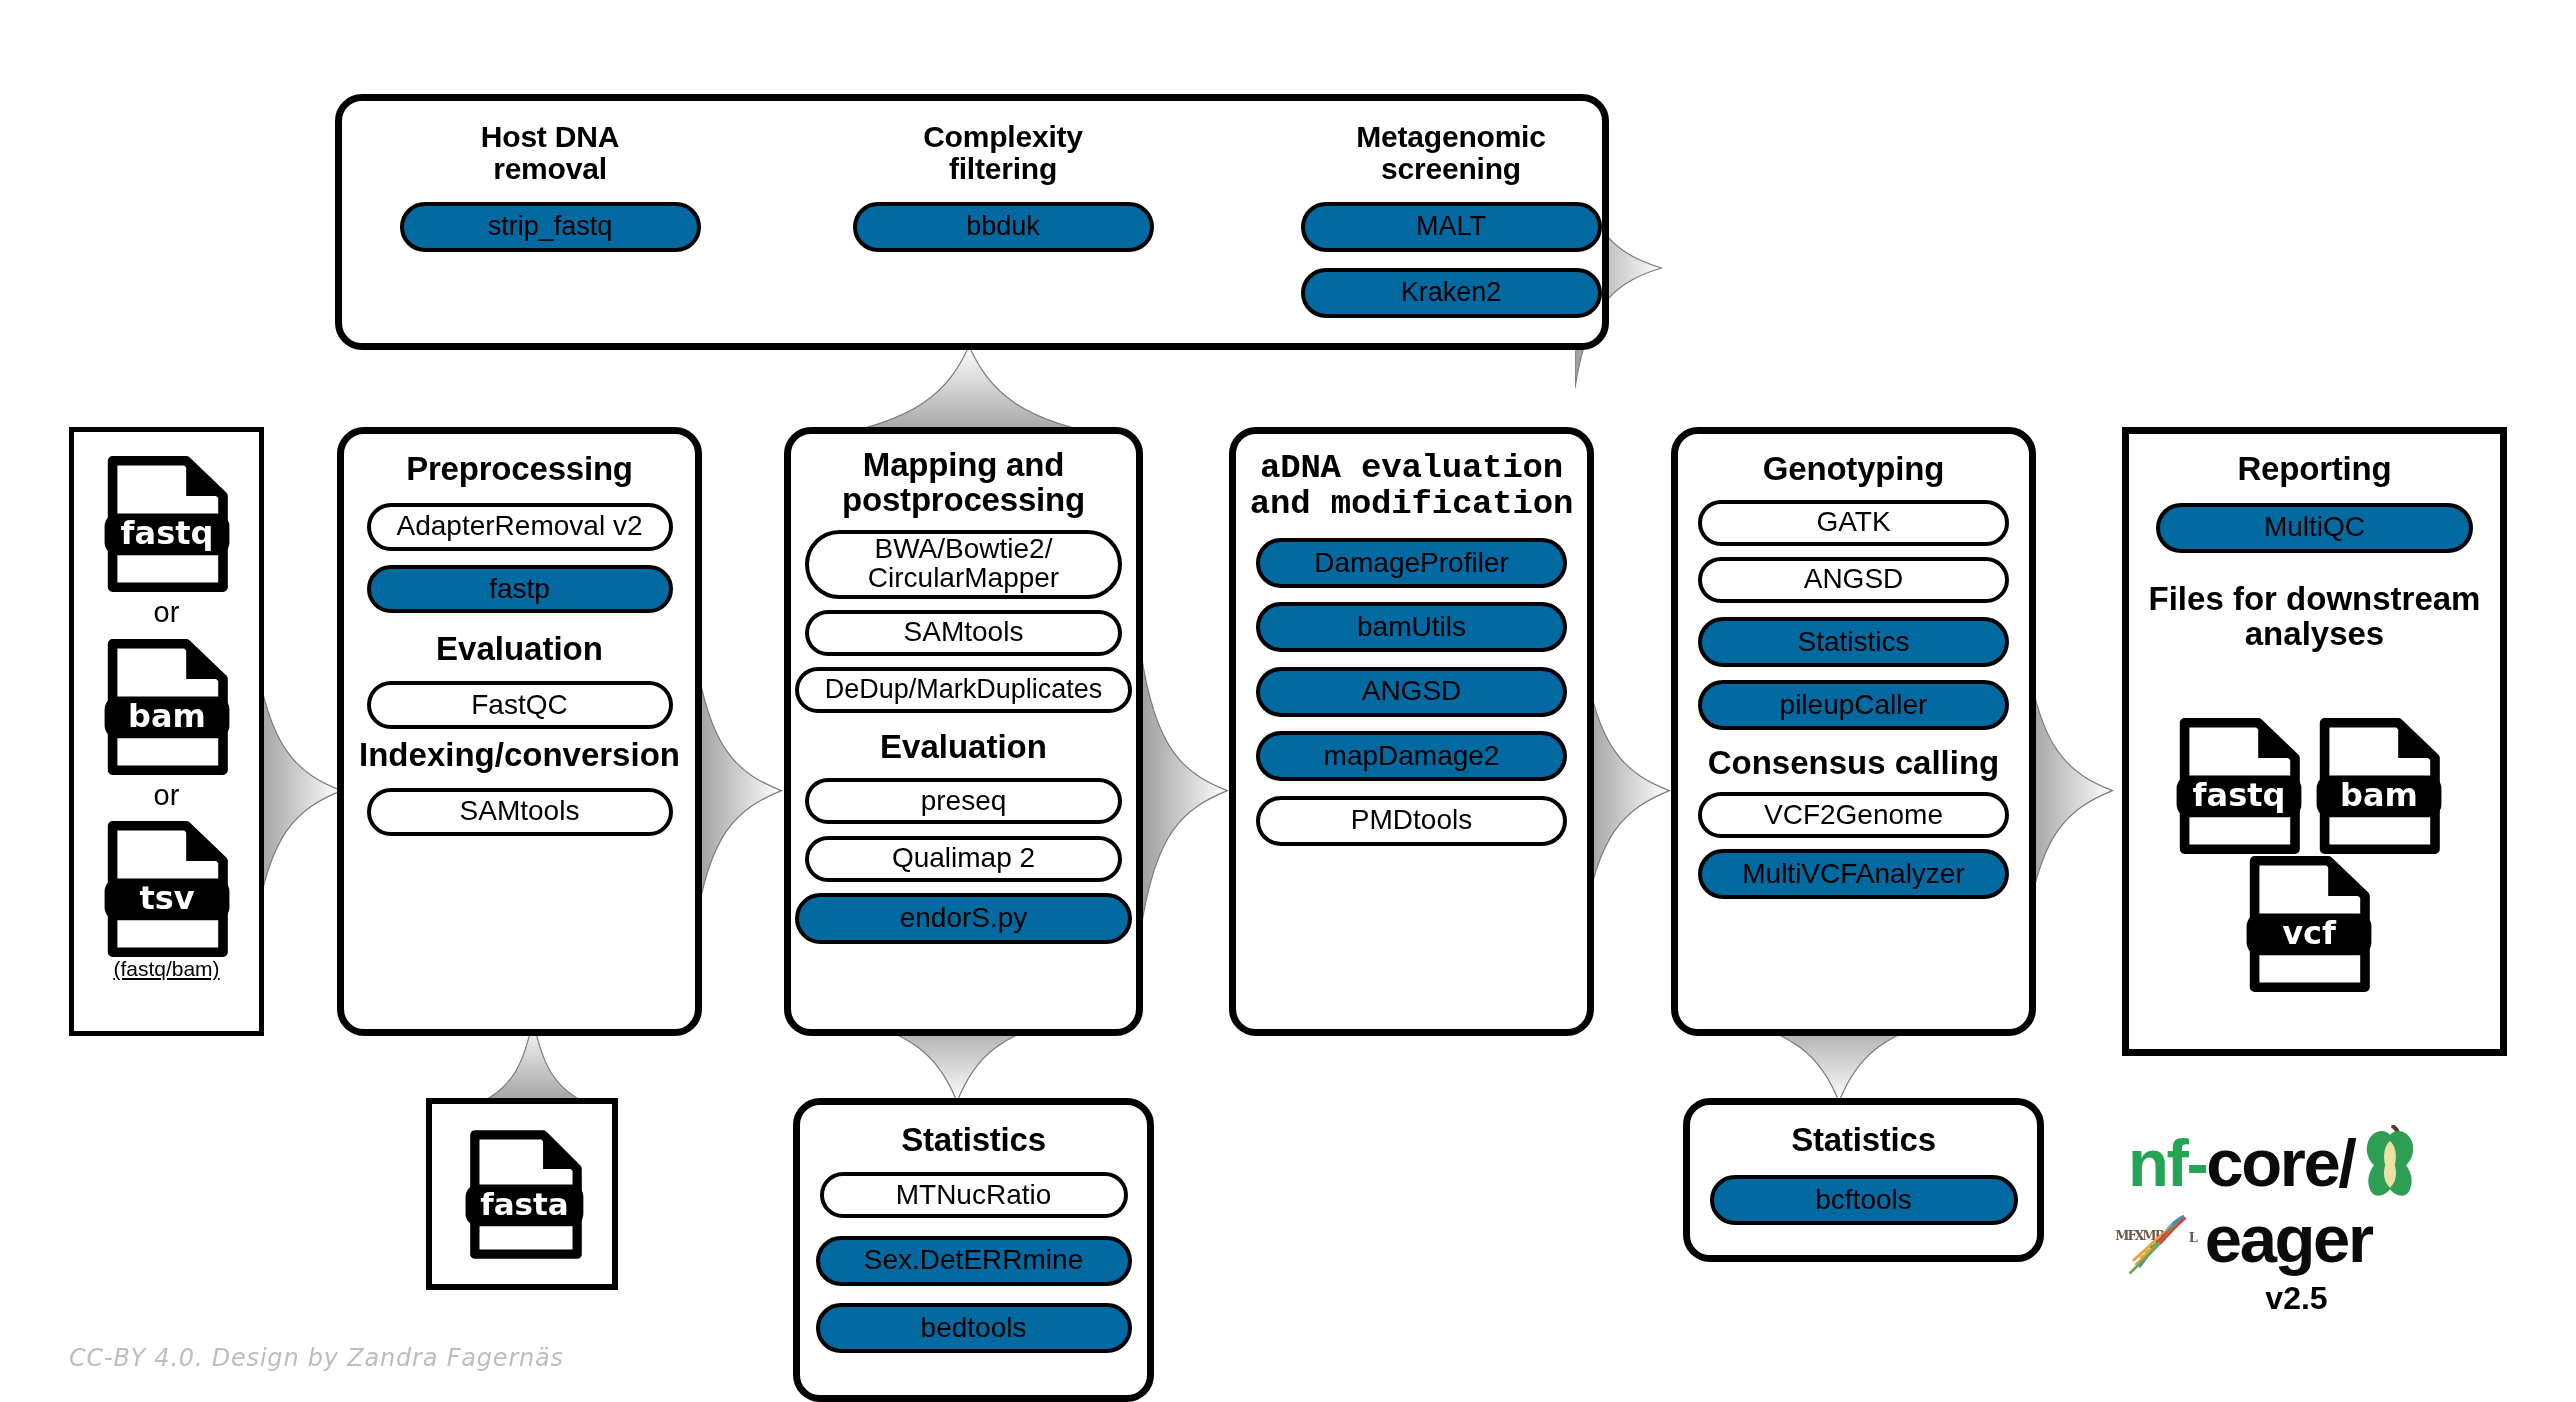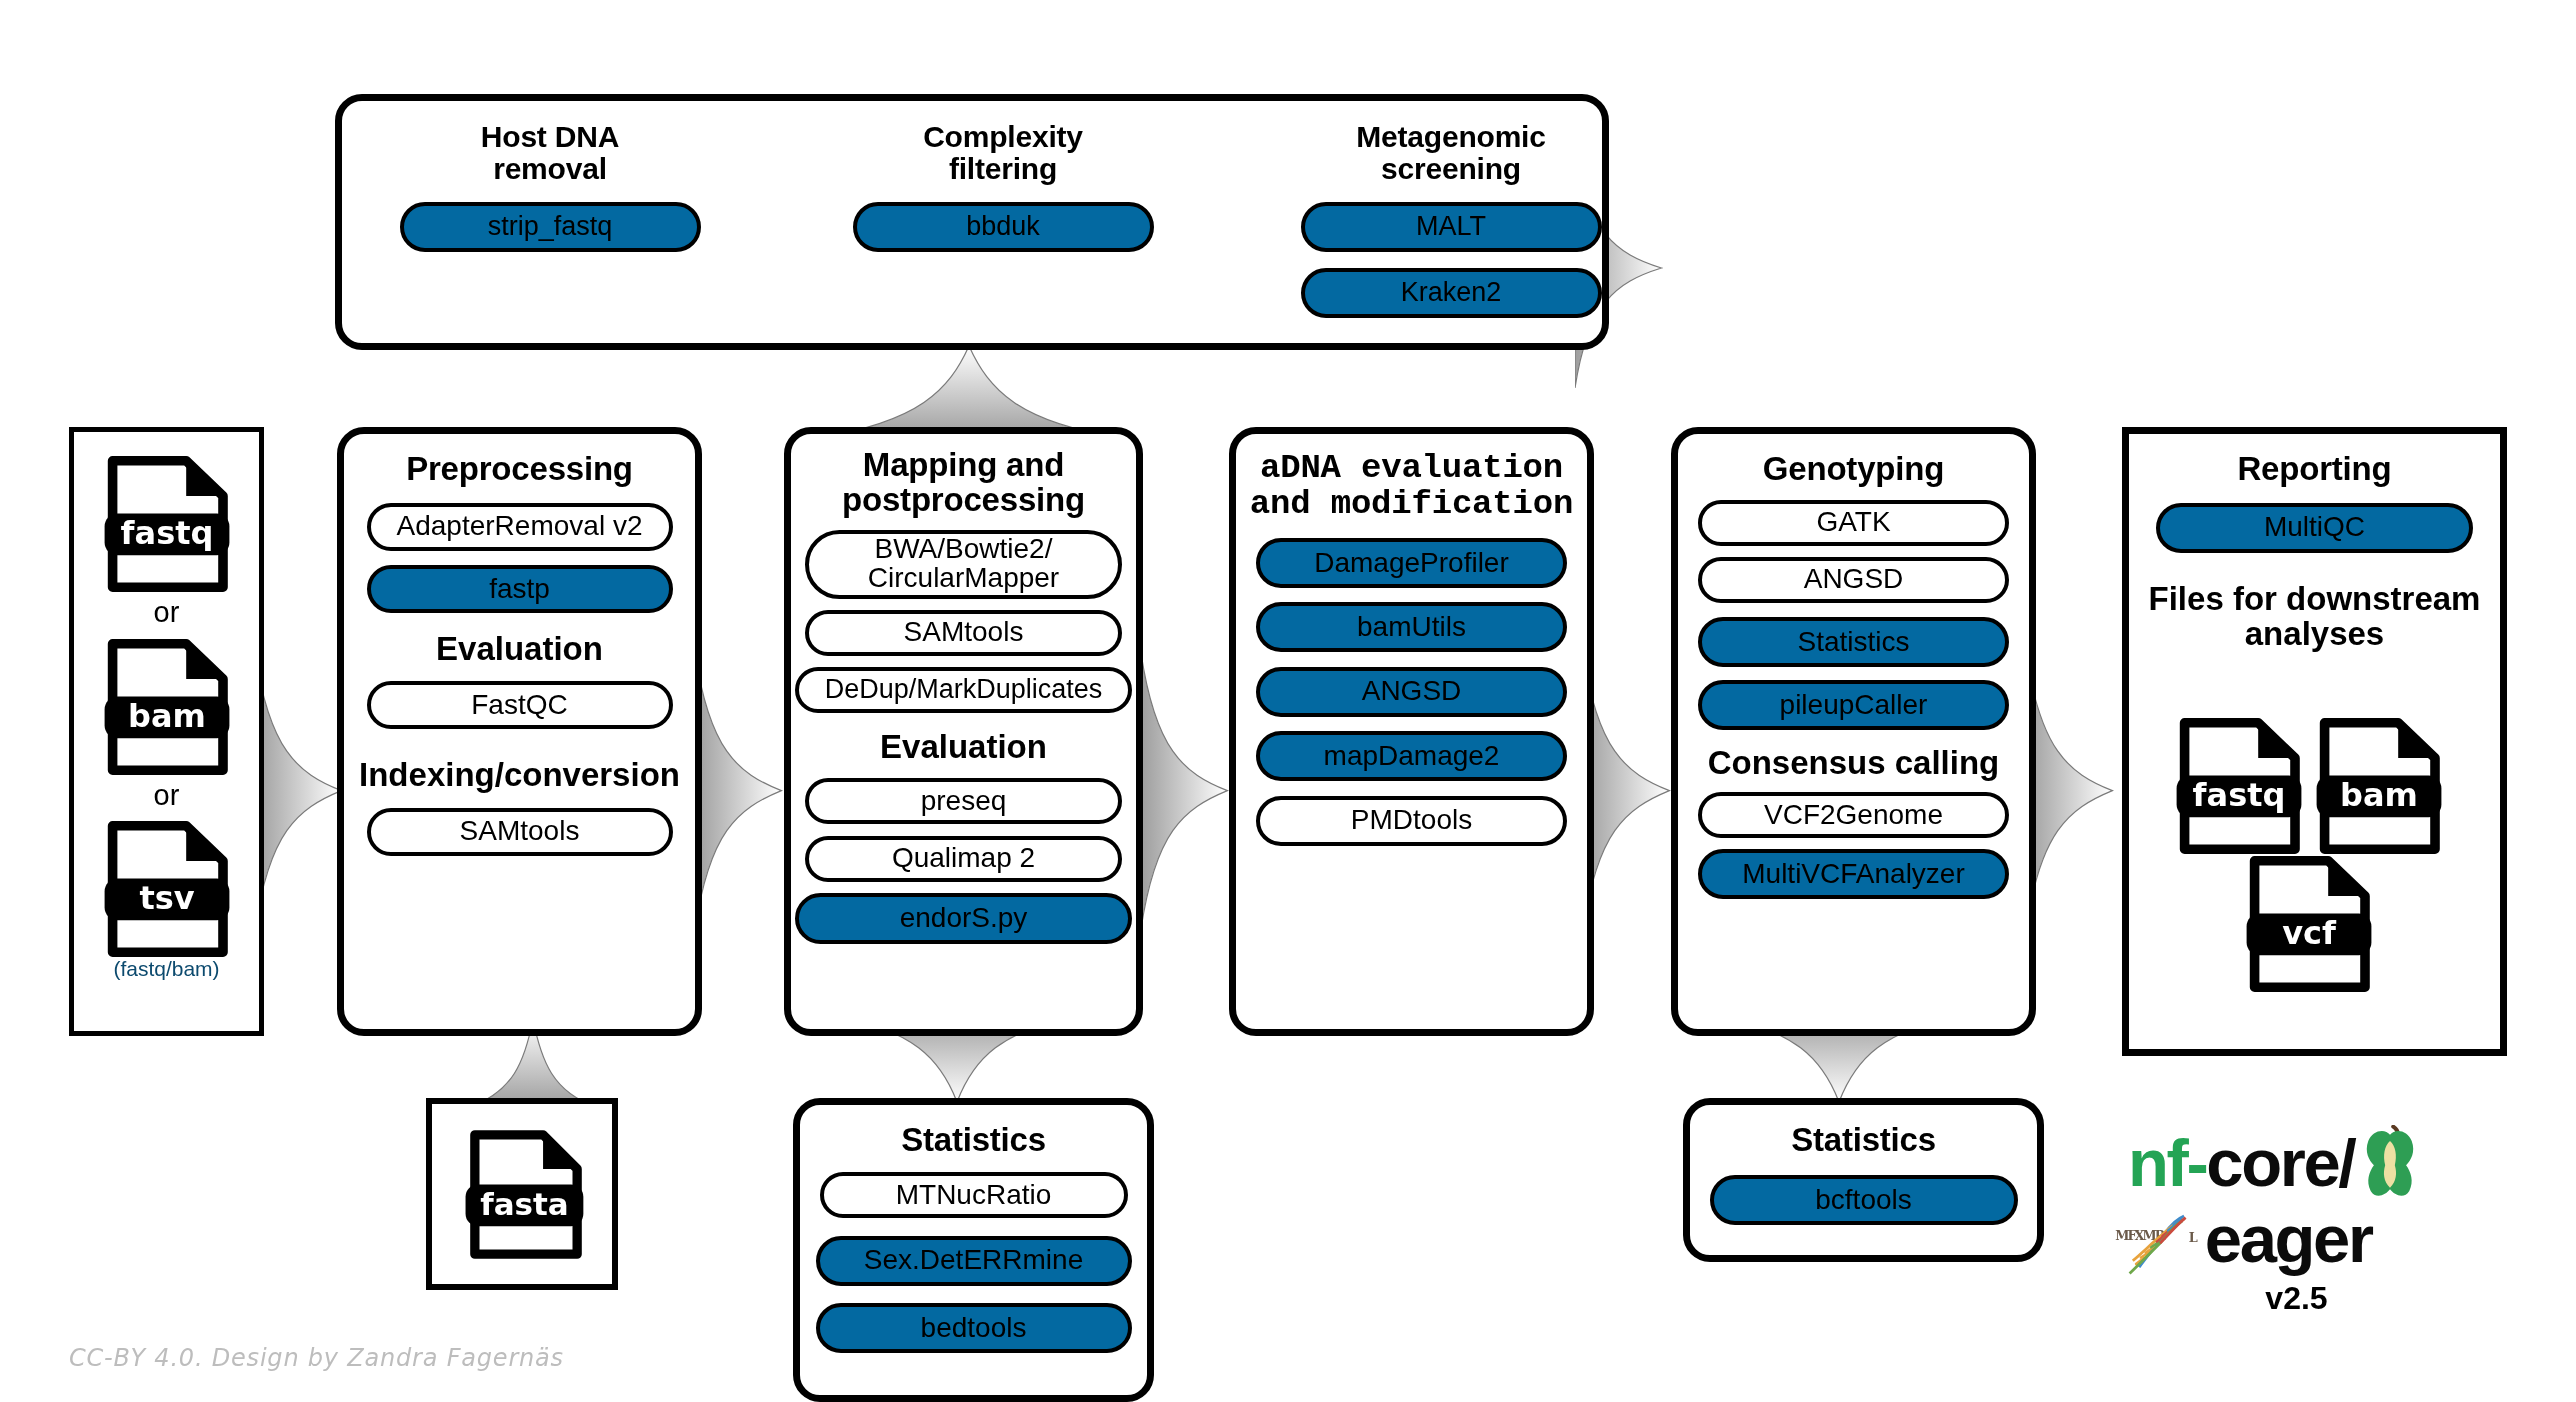--- a/index.html
+++ b/index.html
@@ -253,39 +253,39 @@
     <div class="orlabel" style="position:absolute;left:0;right:0;top:347px;font-size:29px;">or</div>
 
     <div class="fileicon" style="position:absolute;left:29px;top:389px;width:128px;height:136px;">
       <svg viewBox="0 0 160 170">
         <path d="M12,6 H104 L150,50 V164 H12 Z" fill="#fff" stroke="#000" stroke-width="12" stroke-linejoin="round"></path>
         <path d="M104,6 L150,50 H104 Z" fill="#000"></path>
         <rect x="2" y="72" width="156" height="52" rx="16" fill="#000"></rect>
         <text x="80" y="110" font-family="DejaVu Sans, sans-serif" font-size="40" font-weight="bold" fill="#fff" text-anchor="middle">tsv</text>
       </svg>
     </div>
-    <div style="position:absolute;left:0;right:0;top:525px;text-align:center;font-size:21px;color:#0c4a6e;">(fastq/bam)</div>
+    <div style="position:absolute;left:0;right:0;top:525px;text-align:center;font-size:21px;color:#000000;text-decoration:underline;">(fastq/bam)</div>
   </div>
 
   <div class="panel round" style="left:337px;top:427px;width:365px;height:609px;">
     <div class="col-title" style="margin-top:17.6px;font-size:33px;">Preprocessing</div>
 
     <div class="pill" style="margin-top:16px;width:306px;height:48px;font-size:28px;">
       <span>AdapterRemoval v2</span>
     </div>
     <div class="pill green" style="margin-top:14.4px;width:306px;height:48px;font-size:28px;">
       <span>fastp</span>
     </div>
 
     <div class="sub-title" style="margin-top:19px;font-size:33px;">Evaluation</div>
     <div class="pill" style="margin-top:14.4px;width:306px;height:48px;font-size:28px;">
       <span>FastQC</span>
     </div>
 
-    <div class="sub-title" style="margin-top:29px;font-size:33px;">Indexing/conversion</div>
+    <div class="sub-title" style="margin-top:9px;font-size:33px;">Indexing/conversion</div>
     <div class="pill" style="margin-top:14.4px;width:306px;height:48px;font-size:28px;">
       <span>SAMtools</span>
     </div>
   </div>
 
   <div class="panel round" style="left:784px;top:427px;width:359px;height:609px;">
     <div class="col-title" style="margin-top:14.4px;font-size:33px;">
       <div>Mapping and</div>
       <div>postprocessing</div>
     </div>

